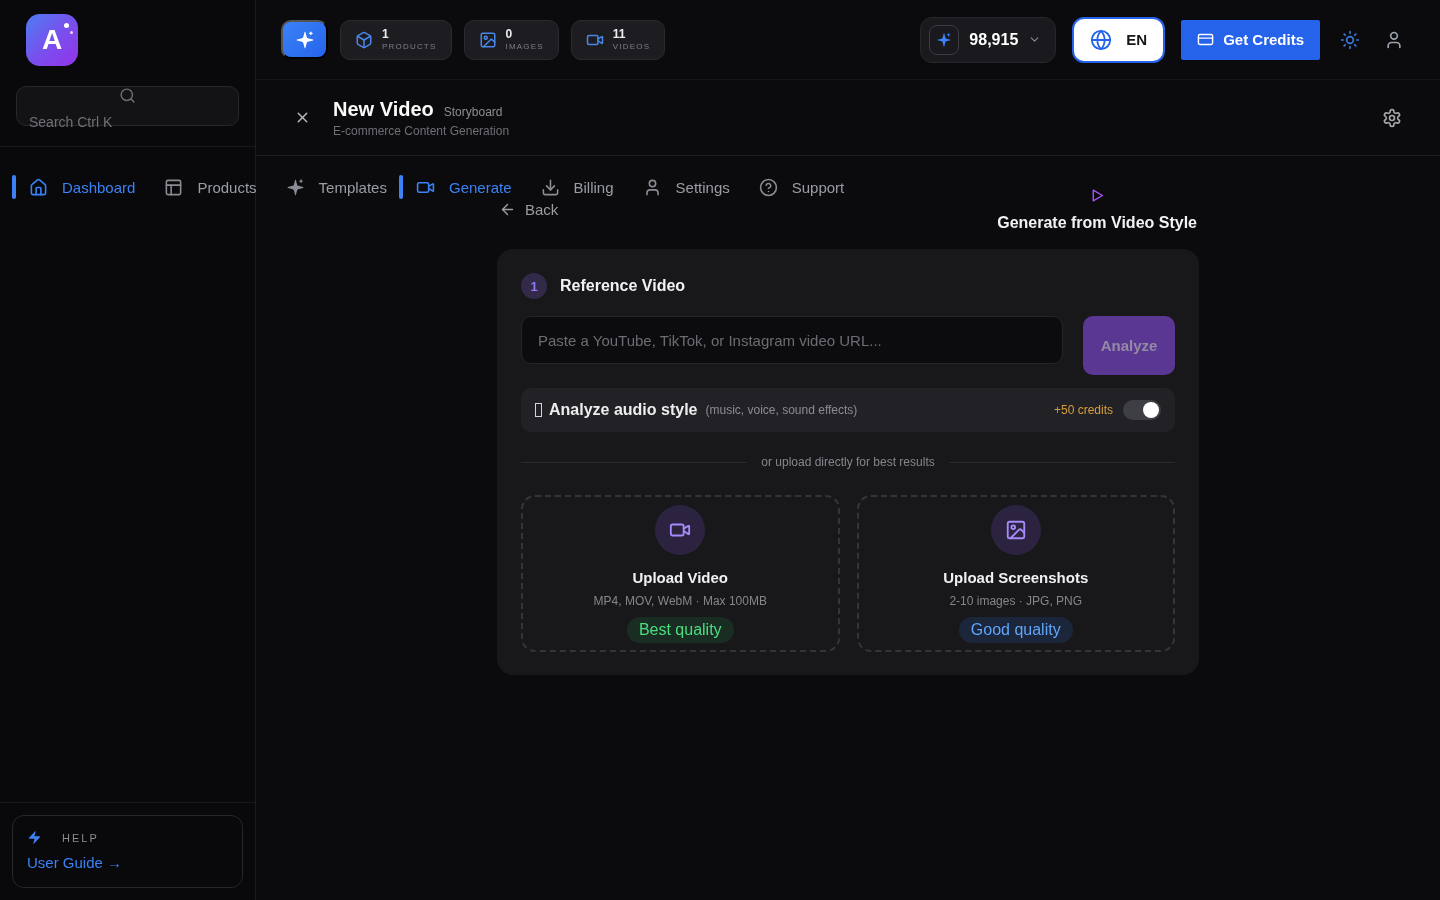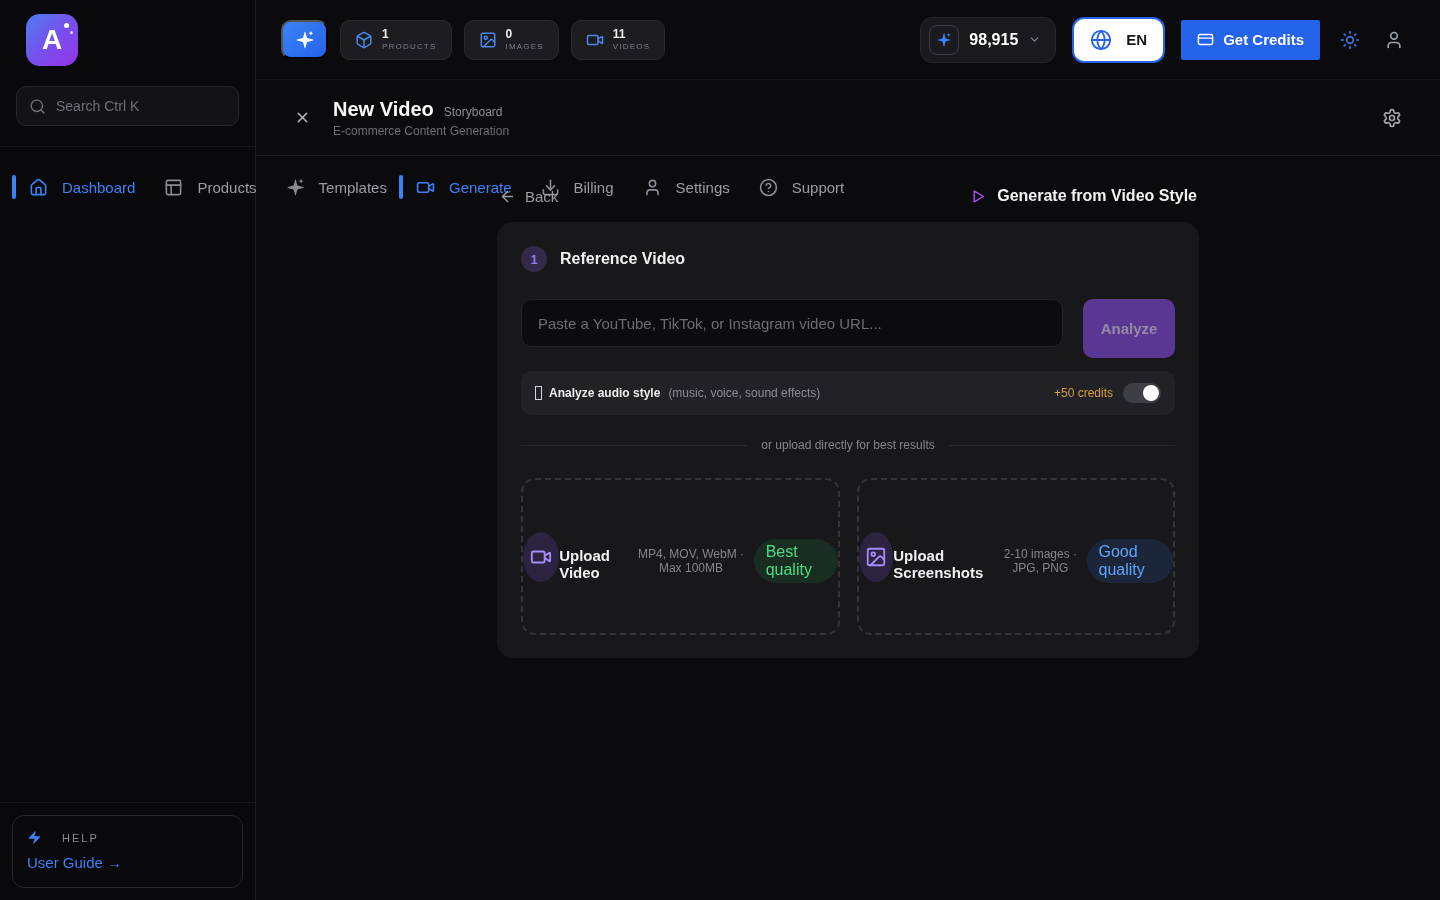--- a/index.html
+++ b/index.html
@@ -25,20 +25,21 @@
   }
   .logo .letter { color:#fff; font-size:28px; font-weight:bold; line-height:1; }
   .logo .dot1 { position:absolute; top:9px; right:9px; width:5px; height:5px; border-radius:50%; background:#fff; }
   .logo .dot2 { position:absolute; top:17px; right:5px; width:3px; height:3px; border-radius:50%; background:#e9d5ff; }
 
   .search-wrap { padding:6px 16px 20px 16px; border-bottom:1px solid #19191d; }
   .search-box {
     display:flex; align-items:center; gap:10px; height:40px;
     background:#131316; border:1px solid #27272b; border-radius:10px; padding:0 12px;
     color:#6f6f77;
+    flex-direction:column;
   }
   .search-box input {
     background:transparent; border:none; outline:none; color:#c9c9cf;
     font-size:14px; width:100%; font-family:inherit;
   }
   .search-box input::placeholder { color:#6f6f77; }
 
   .nav { padding-top:18px; display:flex; }
   .nav-item {
     position:relative; height:44px; display:flex; align-items:center; gap:14px;
@@ -119,70 +120,70 @@
   .page-title { font-size:20px; font-weight:bold; color:#fafafa; }
   .page-mode { font-size:12px; color:#8d8d95;text-align:center; }
   .page-desc { font-size:12px; color:#6f6f78; }
   .gear-btn { margin-left:auto; color:#a7a7af; background:none; border:none; cursor:pointer; padding:4px; }
 
   
   .content { position:fixed; left:256px; top:156px; right:0; bottom:0; overflow:auto; }
   .content-inner { width:702px; margin:0 auto; padding-top:31px; }
   .toolbar-row { display:flex; align-items:center; justify-content:space-between; padding:0 2px; }
   .back-btn { display:flex; align-items:center; gap:9px; color:#9b9da3; font-size:15px; background:none; border:none; cursor:pointer; font-family:inherit; }
-  .gen-title { display:flex; align-items:center; gap:10px; color:#f2f2f4; font-size:16px; font-weight:600; }
+  .gen-title { display:flex; align-items:center; gap:10px; color:#f2f2f4; font-size:16px; font-weight:600;flex-direction:column; }
   .gen-title .play { color:#a855f7; }
 
   .card {
     margin-top:17px; background:#18181b; border-radius:16px; padding:24px 24px 23px 24px;
   }
   .step-row { display:flex; align-items:center; gap:13px; }
   .step-circle {
     width:26px; height:26px; border-radius:50%; background:#332a49;
     display:flex; align-items:center; justify-content:center;
     font-size:13px; font-weight:bold;
     background-clip:padding-box;
   }
   .step-circle span {
     background:linear-gradient(90deg,#6d8df7,#b06df7);
     -webkit-background-clip:text; background-clip:text; color:transparent;
   }
   .step-title { font-size:16px; font-weight:600; color:#f2f2f4; }
 
-  .url-row { display:flex; gap:20px; margin-top:27px; }
+  .url-row { display:flex; gap:20px; margin-top:17px; }
   .url-input {
     flex:1; height:48px; background:#0c0c0e; border:1px solid #252529; border-radius:10px;
     padding:0 16px; color:#e5e5ea; font-size:15px; font-family:inherit; outline:none;
   }
   .url-input::placeholder { color:#6c6c74; }
   .analyze-btn {
     width:92px; height:59px; background:#5b3794; border:none; border-radius:10px;
     color:#938aa4; font-size:15px; font-weight:600; font-family:inherit; cursor:pointer;
   }
 
   .audio-row {
     margin-top:13px; height:44px; background:#222226; border-radius:10px;
     display:flex; align-items:center; padding:0 14px;
   }
   .tofu { display:inline-block; width:7px; height:14px; border:1px solid #d4d4da; margin-right:7px; }
-  .audio-title { font-size:12px; font-weight:bold; color:#ededf0; }
+  .audio-title { font-size:16px; font-weight:bold; color:#ededf0; }
   .audio-hint { font-size:12px; color:#8b8b93; margin-left:8px; }
   .audio-right { margin-left:auto; display:flex; align-items:center; gap:10px; }
   .audio-credits { font-size:12px; color:#d79e3c; }
   .toggle { width:38px; height:20px; border-radius:999px; background:#3e3e45; position:relative; cursor:pointer; }
   .toggle .knob { position:absolute; right:2px; top:2px; width:16px; height:16px; border-radius:50%; background:#fff; }
 
   .divider-row { display:flex; align-items:center; margin-top:23px; }
   .divider-row .line { flex:1; height:1px; background:#29292e; }
   .divider-row .dtext { padding:0 14px; font-size:12px; color:#85858d; }
 
   .uploads { display:grid; grid-template-columns:1fr 1fr; gap:17px; margin-top:26px; }
   .upload-card {
     border:2px dashed #34343b; border-radius:14px; height:157px;
-    display:flex; flex-direction:row; align-items:center; justify-content:center;
+    display:flex; flex-direction:column; align-items:center; justify-content:center;
     cursor:pointer; background:transparent;
   }
   .upload-icon-circle {
     width:50px; height:50px; border-radius:50%; background:#2b2340;
     display:flex; align-items:center; justify-content:center; color:#a78bfa;
   }
   .upload-title { margin-top:14px; font-size:15px; font-weight:600; color:#f0f0f3; }
   .upload-sub { margin-top:8px; font-size:12px; color:#85858d;text-align:center; }
   .upload-badge { margin-top:9px; font-size:16px; padding:4px 12px; border-radius:999px; }
   .badge-green { background:rgba(34,197,94,0.12); color:#4ade80; }

